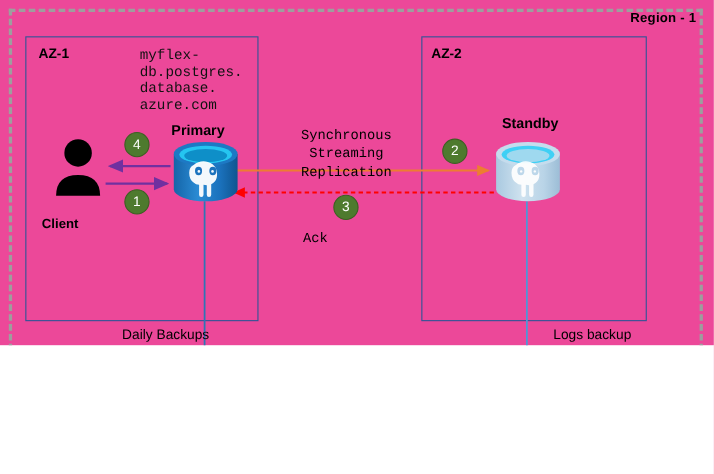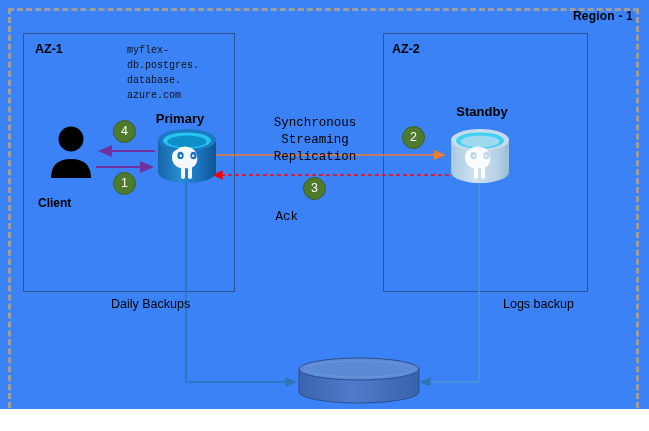--- a/index.html
+++ b/index.html
@@ -3,22 +3,22 @@
 <meta charset="utf-8">
 <style>
   html,body{margin:0;padding:0;background:#ffffff;}
   body{
     font-family:"Liberation Sans", sans-serif;
     -webkit-font-smoothing:antialiased;
   }
   #canvas{
     position:relative;
     width:649px;
-    height:409px;
-    background:#3b82f6;
+    height:314px;
+    background:#ec4899;
     overflow:hidden;
   }
   
   .region-box{
     position:absolute;
     left:8px; top:8px;
     width:631px; height:409px;
     border:3px dashed #9e9e9e;
     box-sizing:border-box;
   }
@@ -47,21 +47,21 @@
     text-align:right;
   }
   #az1-label{ left:35px; top:42px; }
   #az2-label{ left:392px; top:42px; }
   
   .hostname{
     position:absolute;
     left:127px; top:43px;
     width:105px;
     font-family:"Liberation Mono","DejaVu Sans Mono",monospace;
-    font-size:10px;
+    font-size:13px;
     line-height:15px;
     color:#111;
     white-space:pre-line;
   }
   
   .node-title{
     position:absolute;
     font-size:13px;
     font-weight:bold;
     color:#000;

